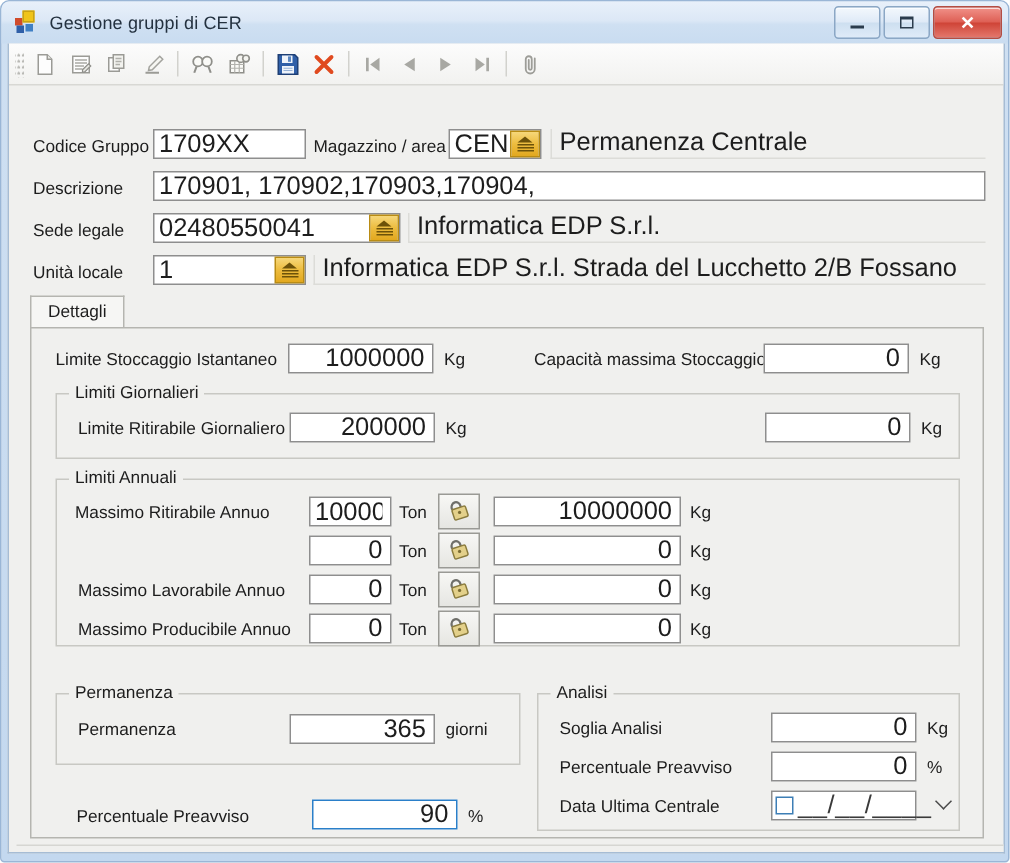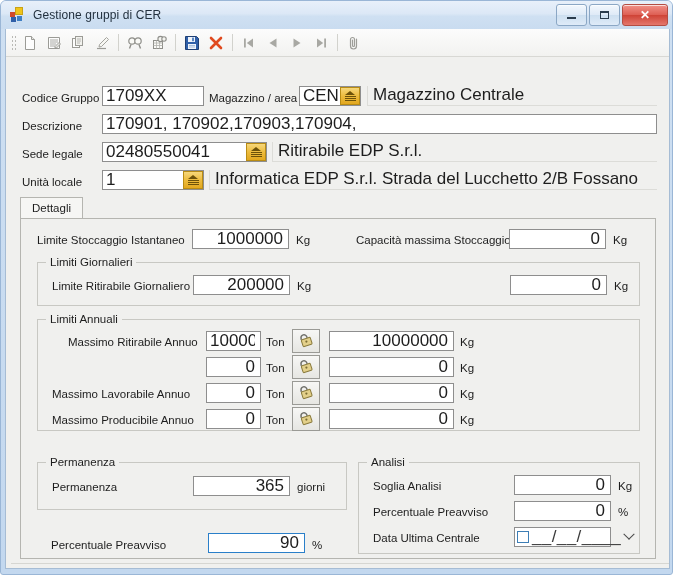--- a/index.html
+++ b/index.html
@@ -418,38 +418,38 @@
       <div class="lookup-btn" style="left:334px; top:30px;">
         <div>
           <div class="cap"></div>
           <div class="bars">
               <span></span>
               <span></span>
               <span></span>
             </div>
         </div>
       </div>
-      <div class="tb-input readonly" style="left:361px; top:29px; width:290px;">Magazzino Centrale</div>
+      <div class="tb-input readonly" style="left:361px; top:29px; width:290px;">Permanenza Centrale</div>
 
       <span class="row-label" style="left:16px; top:63px;">Descrizione</span>
       <input class="tb-input" style="left: 96px; top: 57px; width: 555px;" type="text" value="170901, 170902,170903,170904,">
 
       <span class="row-label" style="left:16px; top:91px;">Sede legale</span>
       <input class="tb-input" style="left: 96px; top: 85px; width: 165px;" type="text" value="02480550041">
       <div class="lookup-btn" style="left:240px; top:86px;">
         <div>
           <div class="cap"></div>
           <div class="bars">
               <span></span>
               <span></span>
               <span></span>
             </div>
         </div>
       </div>
-      <div class="tb-input readonly" style="left:266px; top:85px; width:385px;">Ritirabile EDP S.r.l.</div>
+      <div class="tb-input readonly" style="left:266px; top:85px; width:385px;">Informatica EDP S.r.l.</div>
 
       <span class="row-label" style="left:16px; top:119px;">Unità locale</span>
       <input class="tb-input" style="left: 96px; top: 113px; width: 102px;" type="text" value="1">
       <div class="lookup-btn" style="left:177px; top:114px;">
         <div>
           <div class="cap"></div>
           <div class="bars">
               <span></span>
               <span></span>
               <span></span>
@@ -480,21 +480,21 @@
         <input class="tb-input num" style="left: 155px; top: 12px; width: 97px;" type="text" value="200000">
         <span class="unit" style="left:259px; top:17px;">Kg</span>
 
         <input class="tb-input num" style="left: 472px; top: 12px; width: 97px;" type="text" value="0">
         <span class="unit" style="left:576px; top:17px;">Kg</span>
       </div>
 
       <div class="groupbox" style="left:16px; top:100px; width:603px; height:112px;">
         <span class="gb-title">Limiti Annuali</span>
 
-        <span class="row-label" style="left:30px; top:16px;text-align:right;">Massimo Ritirabile Annuo</span>
+        <span class="row-label" style="left:12px; top:16px;text-align:right;">Massimo Ritirabile Annuo</span>
         <input class="tb-input num" style="left: 168px; top: 11px; width: 55px;" type="text" value="10000">
         <span class="unit" style="left:228px; top:16px;">Ton</span>
         <div class="lock-btn" style="left:254px; top:9px;">
           <svg class="lock-svg" width="18" height="18" viewBox="0 0 18 18">
             <path d="M4.2 7.2c-.5-2 .4-3.8 2-4.3 1.7-.5 3.3.6 3.8 2.5" fill="none" stroke="#6f6f6a" stroke-width="1.5" stroke-linecap="round"></path>
             <rect x="5" y="6.4" width="9.4" height="7.2" rx="1" transform="rotate(-18 9.7 10)" fill="#e3d08a" stroke="#8a7b3d" stroke-width="1"></rect>
             <circle cx="9.4" cy="9.6" r="1.1" fill="#7a6c33"></circle>
           </svg>
         </div>
         <input class="tb-input num" style="left: 291px; top: 11px; width: 125px;" type="text" value="10000000">

